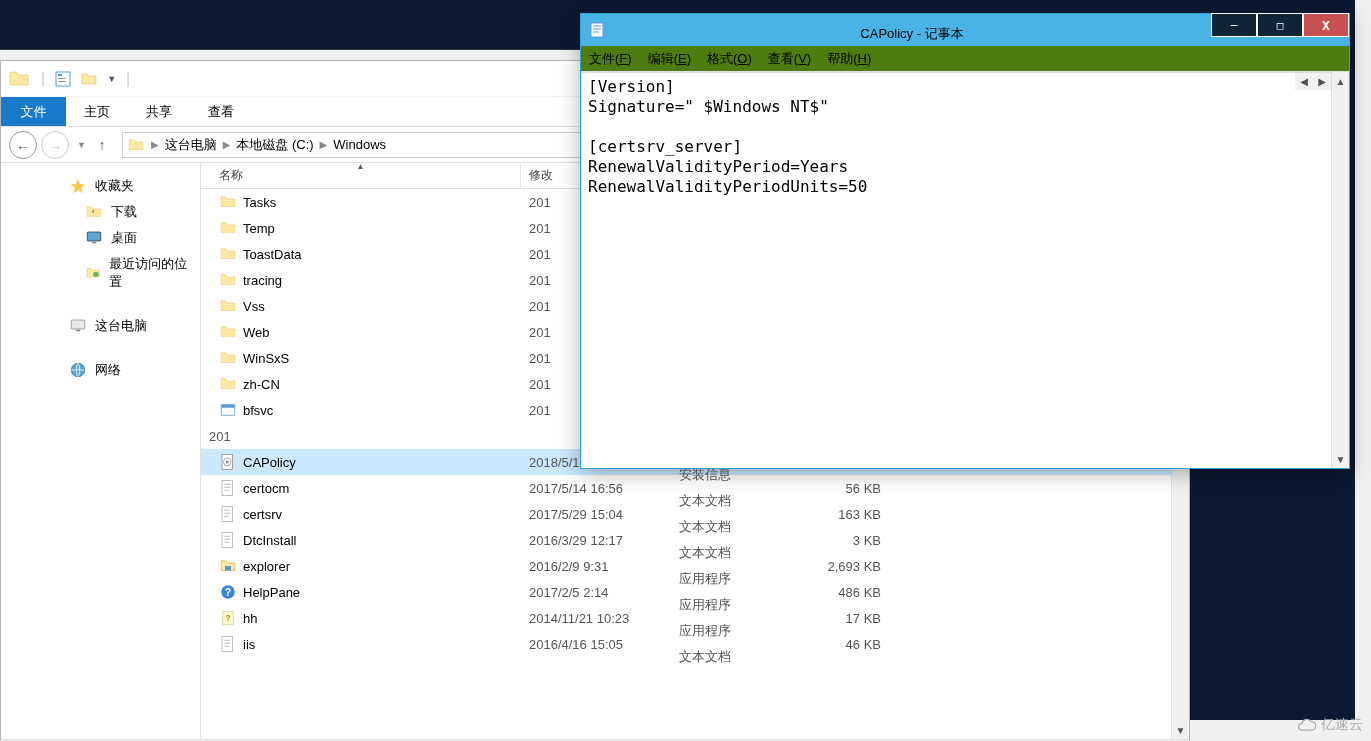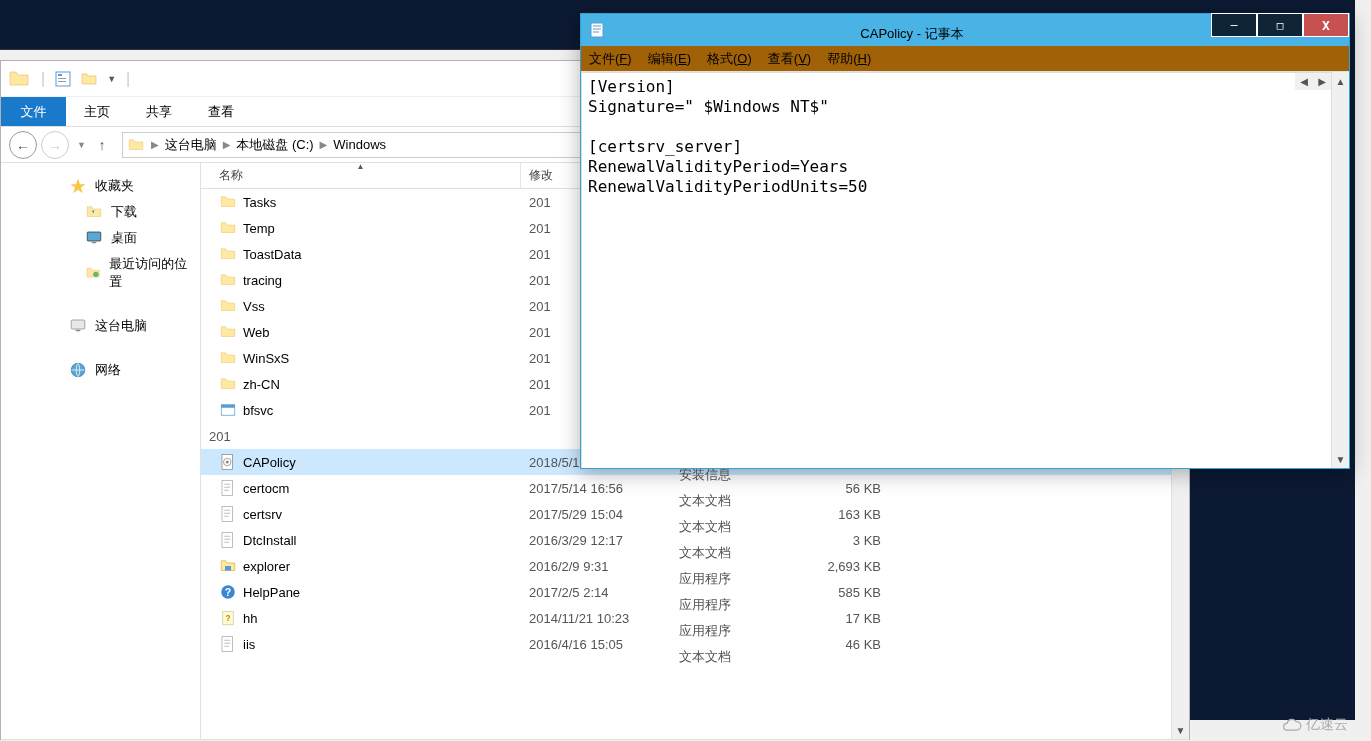--- a/index.html
+++ b/index.html
@@ -60,34 +60,34 @@
   
   
   .notepad { position: absolute; left: 580px; top: 13px; width: 770px; height: 456px; background: #fff; border: 1px solid #2ea3d6; box-shadow: 0 4px 20px rgba(0,0,0,0.3); }
   .notepad-titlebar { height: 32px; background: #49b3e6; display: flex; align-items: center; justify-content: space-between; padding-left: 8px; }
   .notepad-title-wrap { display: flex; align-items: center; gap: 8px; flex: 1; }
   .notepad-title { flex: 1; text-align: center; font-size: 13px; color: #000; margin-top: 7px; }
   .window-controls { display: flex; height: 100%; }
   .win-btn { width: 46px; height: 24px; display: flex; align-items: center; justify-content: center; font-size: 11px; font-family: monospace; margin-top: -1px; }
   .win-btn.min, .win-btn.max { background: #102438; color: #fff; border: 1px solid #fff; }
   .win-btn.close { background: #c75050; color: #fff; border: 1px solid #fff; font-size: 13px; font-weight: bold; }
-  .notepad-menubar { height: 26px; background: #a16207; display: flex; align-items: center; padding-left: 8px; gap: 16px; font-size: 13px; border-bottom: 1px solid #e0e0e0; }
+  .notepad-menubar { height: 26px; background: #4d7c0f; display: flex; align-items: center; padding-left: 8px; gap: 16px; font-size: 13px; border-bottom: 1px solid #e0e0e0; }
   .menu-item { cursor: pointer; }
   .menu-underline { text-decoration: underline; }
   .notepad-body { display: flex; height: 396px; }
   .notepad-text { flex: 1; padding: 4px 6px; font-family: SimSun, "MS Gothic", monospace; font-size: 16px; white-space: pre; border: 1px solid #ddd; line-height: 1.25; border-right: none; border-bottom: none; }
   .notepad-vscroll { width: 18px; background: #f0f0f0; border-left: 1px solid #ddd; position: relative; }
   .notepad-hscroll { height: 18px; background: #f0f0f0; border-top: 1px solid #ddd; display: flex; }
   .h-arrow { width: 18px; display: flex; align-items: center; justify-content: center; font-size: 10px; color: #555; }
   .h-track { flex: 1; }
   
   
   .folder-svg { fill: #ffe9a2; stroke: #e0b040; stroke-width: 0.5; }
   
-  .watermark { position: absolute; right: 23px; bottom: 6px; font-size: 14px; color: #aaa; display: flex; align-items: center; gap: 4px; }
+  .watermark { position: absolute; right: 8px; bottom: 6px; font-size: 14px; color: #aaa; display: flex; align-items: center; gap: 4px; }
 </style>
 </head>
 <body>
 
 <div class="bg-window"></div>
 <div class="bg-right-panel"></div>
 
 <div class="explorer">
   <div class="explorer-titlebar">
     <svg class="explorer-icon" viewBox="0 0 24 24">
@@ -368,21 +368,21 @@
           <div class="file-row">
             <div class="row-name">
               <svg class="file-icon" viewBox="0 0 24 24">
                 <circle cx="12" cy="12" r="9" fill="#3a86d4"></circle>
                 <text x="12" y="17" text-anchor="middle" fill="#fff" font-size="14" font-weight="bold">?</text>
               </svg>
               <span>HelpPane</span>
             </div>
             <div class="row-date">2017/2/5 2:14</div>
             <div class="row-type">应用程序</div>
-            <div class="row-size">585 KB</div>
+            <div class="row-size">486 KB</div>
           </div>
           <div class="file-row">
             <div class="row-name">
               <svg class="file-icon" viewBox="0 0 24 24">
                 <rect x="5" y="3" width="14" height="18" fill="#fffad0" stroke="#cc9"></rect>
                 <text x="12" y="16" text-anchor="middle" fill="#b8860b" font-size="11" font-weight="bold">?</text>
               </svg>
               <span>hh</span>
             </div>
             <div class="row-date">2014/11/21 10:23</div>

